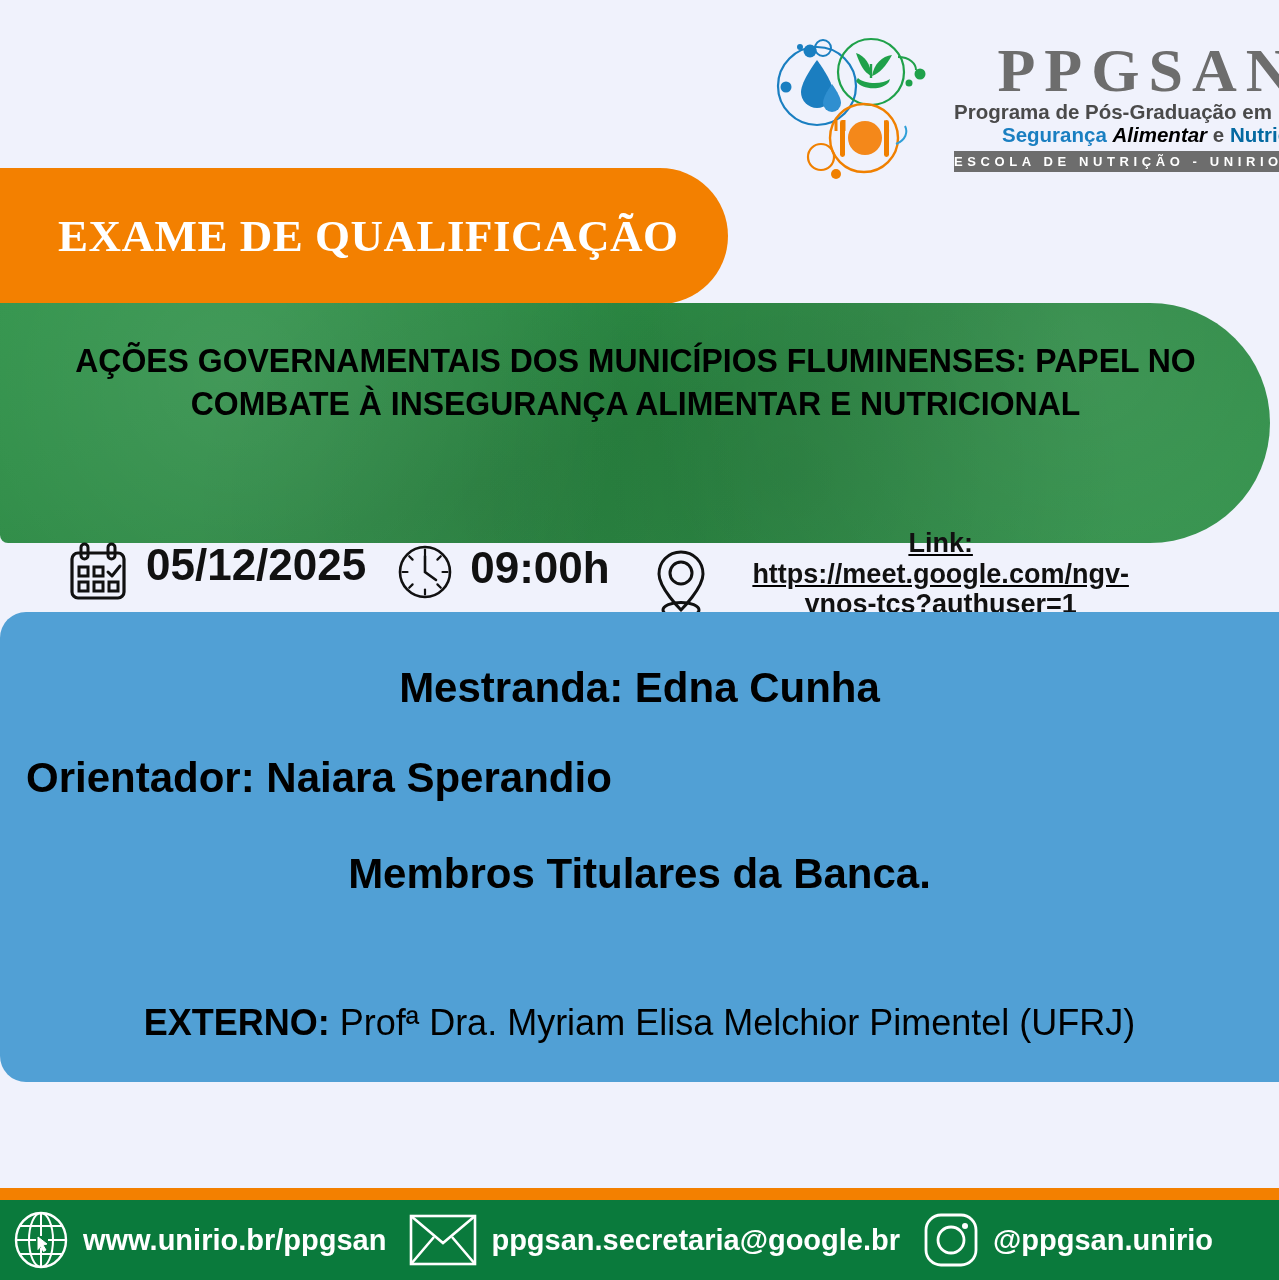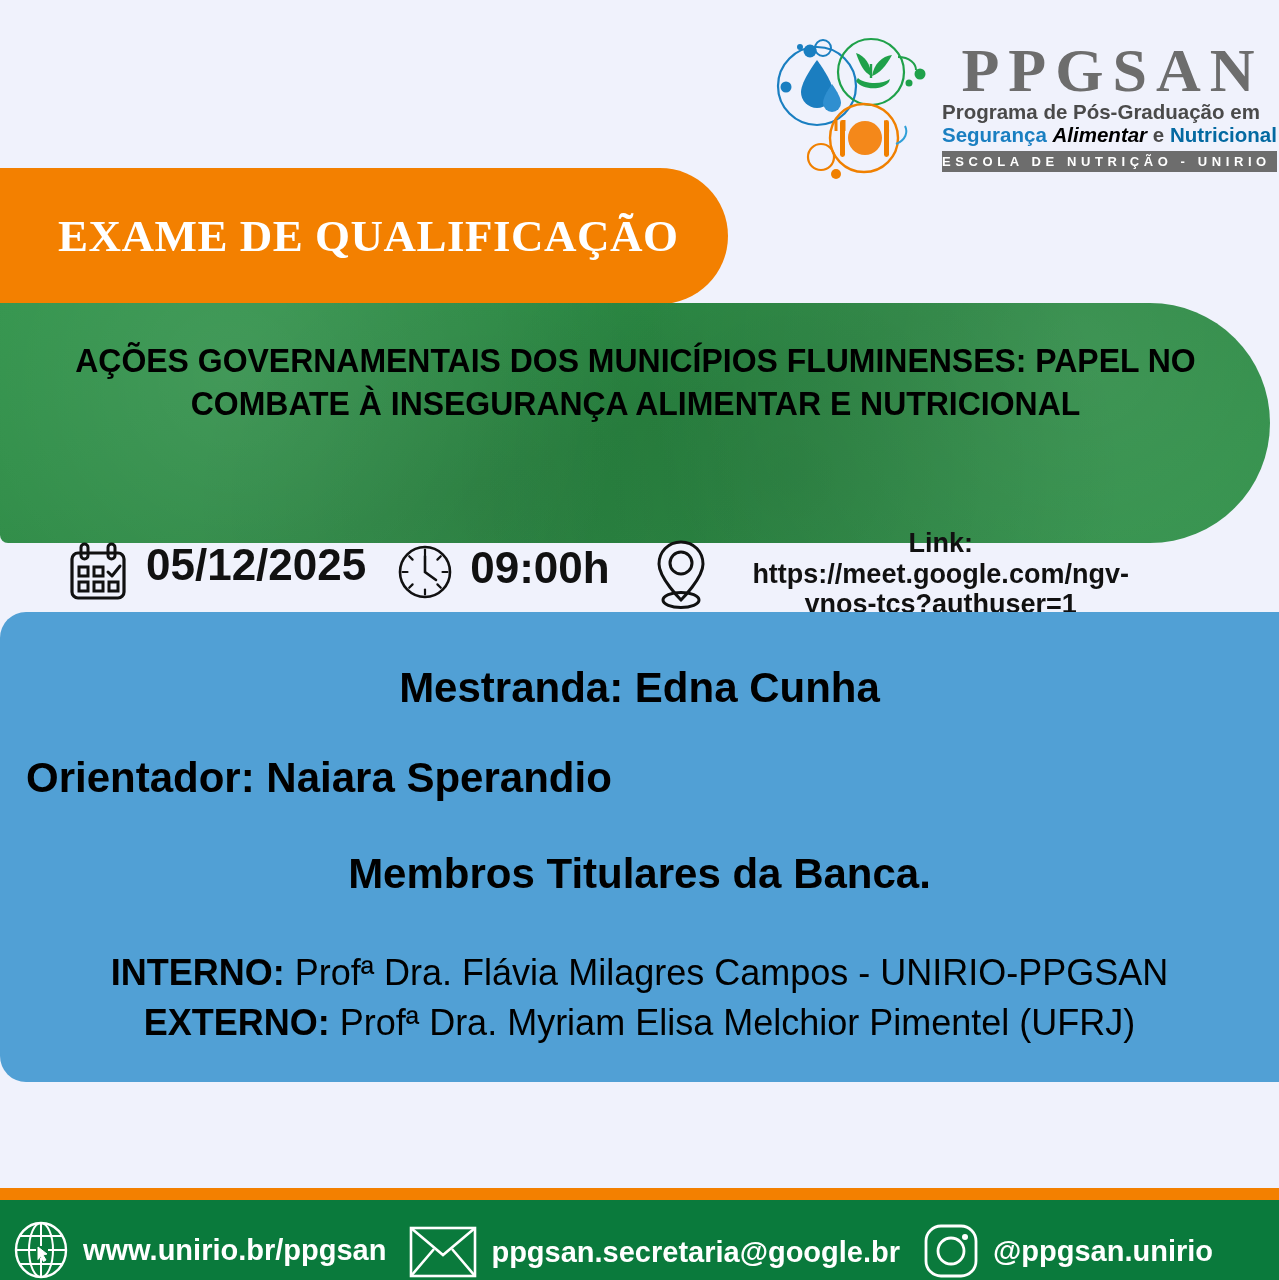--- a/index.html
+++ b/index.html
@@ -7,32 +7,32 @@
   body {
     background:#f0f2fc;
     font-family:"Liberation Sans", sans-serif;
     position:relative;
     overflow:hidden;
   }
 
   
   #ppgsan-logo {
     position:absolute; top:34px; left:770px; width:500px; height:145px;
-    display:flex; align-items:center; gap:12px;
+    display:flex; align-items:center; gap:24px;
   }
   #ppgsan-marks { width:160px; height:145px; flex:0 0 160px; }
   #ppgsan-word  { flex:1; display:flex; flex-direction:column; align-items:stretch; }
   .ppg-letters {
     font-family:"Liberation Serif", serif;
     font-weight:700; font-size:62px; color:#6d6d6d;
     letter-spacing:9px; line-height:0.95; text-align:center; padding-left:6px;
   }
   .ppg-l1 { font-size:20.5px; font-weight:700; color:#4a4a4a; line-height:1.12; margin-top:2px; white-space:nowrap;}
   .ppg-l2 { font-size:20.5px; font-weight:700; line-height:1.12; color:#4a4a4a; white-space:nowrap;}
-  .ppg-l2 .b { color:#1a7fc1; }
+  .ppg-l2 .b { color:#1a7fc1;margin-left:48px; }
   .ppg-l2 .g { color:#000000;font-style:italic; }
   .ppg-l2 .o { color:#0369a1; }
   .ppg-bar {
     background:#6d6d6d; color:#fff; font-size:13px; font-weight:700;
     letter-spacing:4.6px; text-align:left; padding:2.5px 0 3.5px; margin-top:4px;
   }
 
   
   #orange-block {
     position:absolute; left:0; top:168px; width:728px; height:136px;
@@ -69,21 +69,21 @@
   #info-row {
     position:absolute; left:0; top:528px; width:1279px; height:88px;
     display:flex; align-items:center;
   }
   .info-item { display:flex; align-items:flex-start; }
   #date-item { margin-left:66px; }
   #date-text, #time-text {
     font-weight:700; font-size:44px; color:#111; margin-left:16px; white-space:nowrap;
   }
   #time-item { margin-left:30px; }
-  #link-item { margin-left:40px; align-items:center; padding-top:4px;}
+  #link-item { margin-left:40px; align-items:flex-end; padding-top:4px;text-decoration:underline;}
   #link-text {
     font-weight:700; font-size:27px; color:#111; margin-left:13px;
     text-align:center; line-height:1.14; width:432px;
   }
 
   
   #blue-panel {
     position:absolute; left:0; top:612px; width:1279px; height:470px;
     background:#51a0d5;
     border-top-left-radius:26px; border-bottom-left-radius:26px;
@@ -100,21 +100,21 @@
   
   #logo-strip {
     position:absolute; left:0; top:1082px; width:1279px; height:106px;
     background:#f0f2fc;
   }
 
   
   #orange-rule { position:absolute; left:0; top:1188px; width:1279px; height:12px; background:#f38000; }
   #contact-bar {
     position:absolute; left:0; top:1200px; width:1279px; height:80px; background:#0a7a3c;
-    display:flex; align-items:flex-end; color:#fff;
+    display:flex; align-items:center; color:#fff;
   }
   .contact-item { display:flex; align-items:center; }
   .contact-text { font-weight:700; font-size:29px; margin-left:13px; white-space:nowrap; }
   #contact-web { margin-left:12px; }
   #contact-mail { margin-left:22px; }
   #contact-insta { margin-left:22px; }
   svg { display:block; }
 </style>
 </head>
 <body>
@@ -215,24 +215,20 @@
       </svg>
     </span>
     <span id="link-text">Link: https://meet.google.com/ngv-ynos-tcs?authuser=1</span>
   </div>
 </div>
 
 <div id="blue-panel">
   <div class="blue-line" id="orientador">Orientador: Naiara Sperandio</div>
   <div class="blue-line" id="mestranda">Mestranda: Edna Cunha</div>
   <div class="blue-line" id="membros">Membros Titulares da Banca.</div>
-  <div class="blue-line" id="interno">
-    <span class="strong-lbl">INTERNO:</span>
-    <span>Profª Dra. Flávia Milagres Campos - UNIRIO-PPGSAN</span>
-  </div>
   <div class="blue-line" id="externo">
     <span class="strong-lbl">EXTERNO:</span>
     <span>Profª Dra. Myriam Elisa Melchior Pimentel (UFRJ)</span>
   </div>
 </div>
 
 <div id="logo-strip">
 
   
 

